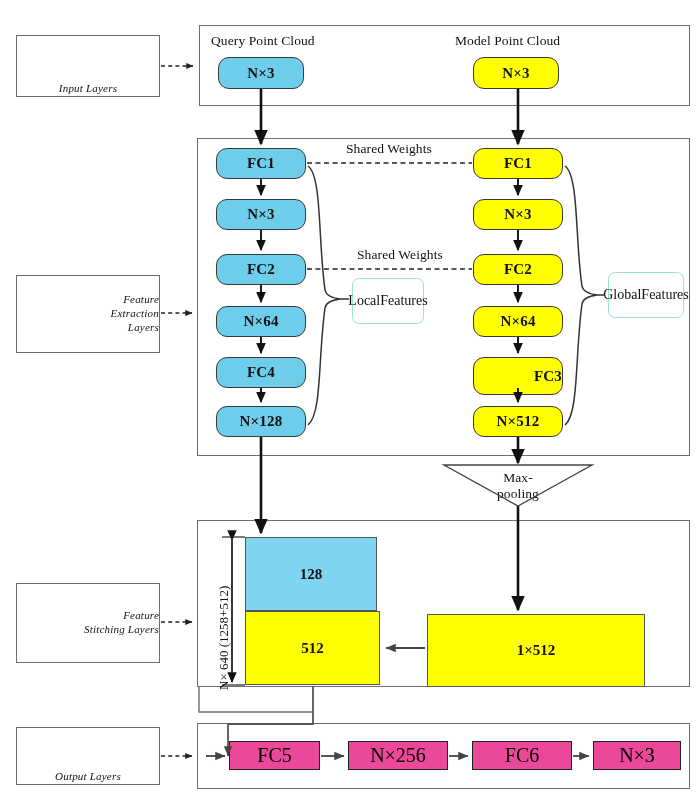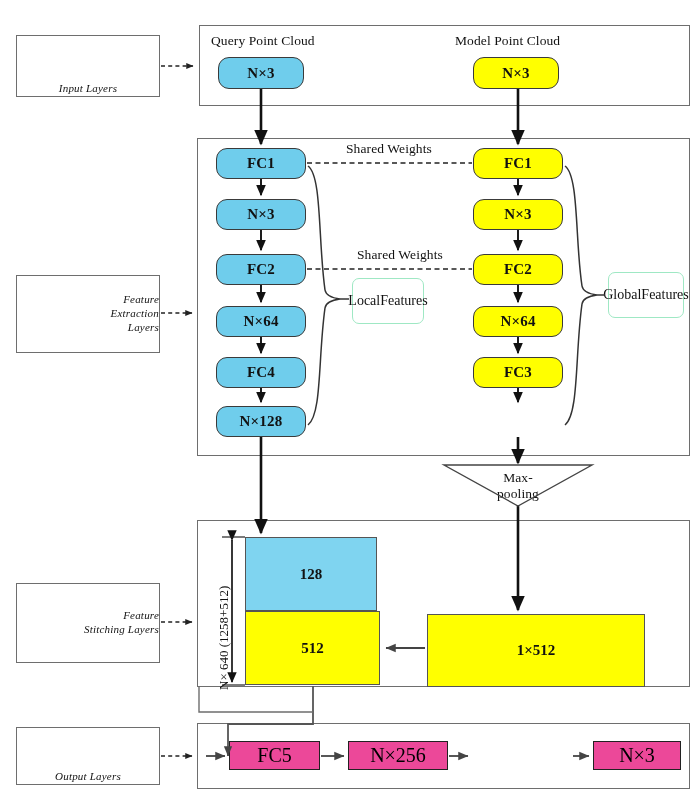--- a/index.html
+++ b/index.html
@@ -119,22 +119,25 @@
   </div>
   <div class="abs pill yellow" style="left:473px;top:199px;width:90px;height:31px;">
     <span>N×3</span>
   </div>
   <div class="abs pill yellow" style="left:473px;top:254px;width:90px;height:31px;">
     <span>FC2</span>
   </div>
   <div class="abs pill yellow" style="left:473px;top:306px;width:90px;height:31px;">
     <span>N×64</span>
   </div>
-  <div class="abs pill yellow" style="left:473px;top:357px;width:90px;height:31px;">
+  <div class="abs pill yellow" style="left:473px;top:357px;width:90px;height:38px;justify-content:flex-end;">
     <span>FC3</span>
+  </div>
+  <div class="abs pill yellow" style="left:473px;top:406px;width:90px;height:31px;">
+    <span>N×512</span>
   </div>
 
   <div class="abs cap" style="left:346px;top:141px;">
     <span>Shared Weights</span>
   </div>
   <div class="abs cap" style="left:357px;top:247px;">
     <span>Shared Weights</span>
   </div>
 
   <div class="abs featbox" style="left:352px;top:278px;width:72px;height:46px;">
@@ -163,20 +166,23 @@
 
   <div class="abs" style="left:216px;top:690px;height:0;width:0;">
     <div class="vlabel">N× 640 (1258+512)</div>
   </div>
 
   <div class="abs block green" style="left:229px;top:741px;width:91px;height:29px;">
     <span>FC5</span>
   </div>
   <div class="abs block green" style="left:348px;top:741px;width:100px;height:29px;">
     <span>N×256</span>
+  </div>
+  <div class="abs block green" style="left:472px;top:741px;width:100px;height:29px;">
+    <span>FC6</span>
   </div>
   <div class="abs block green" style="left:593px;top:741px;width:88px;height:29px;">
     <span>N×3</span>
   </div>
 
   <svg class="overlay" viewBox="0 0 699 803">
     <defs>
       <marker id="ah" markerWidth="7" markerHeight="7" refX="5.4" refY="3" orient="auto">
         <path d="M0,0.4 L6,3 L0,5.6 z" fill="#111"></path>
       </marker>

